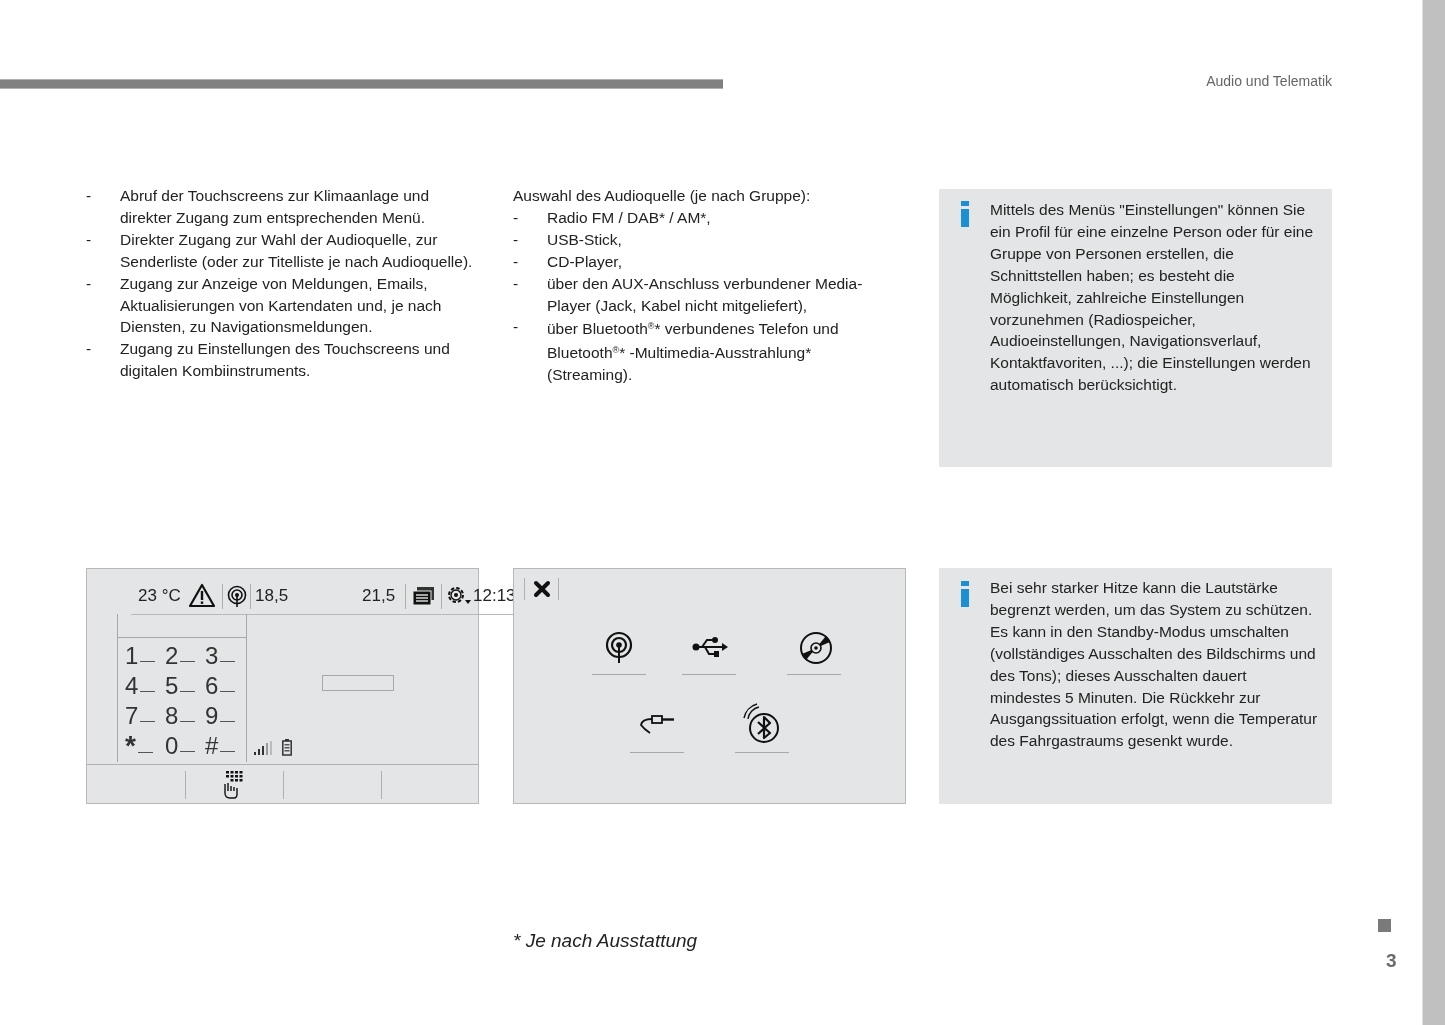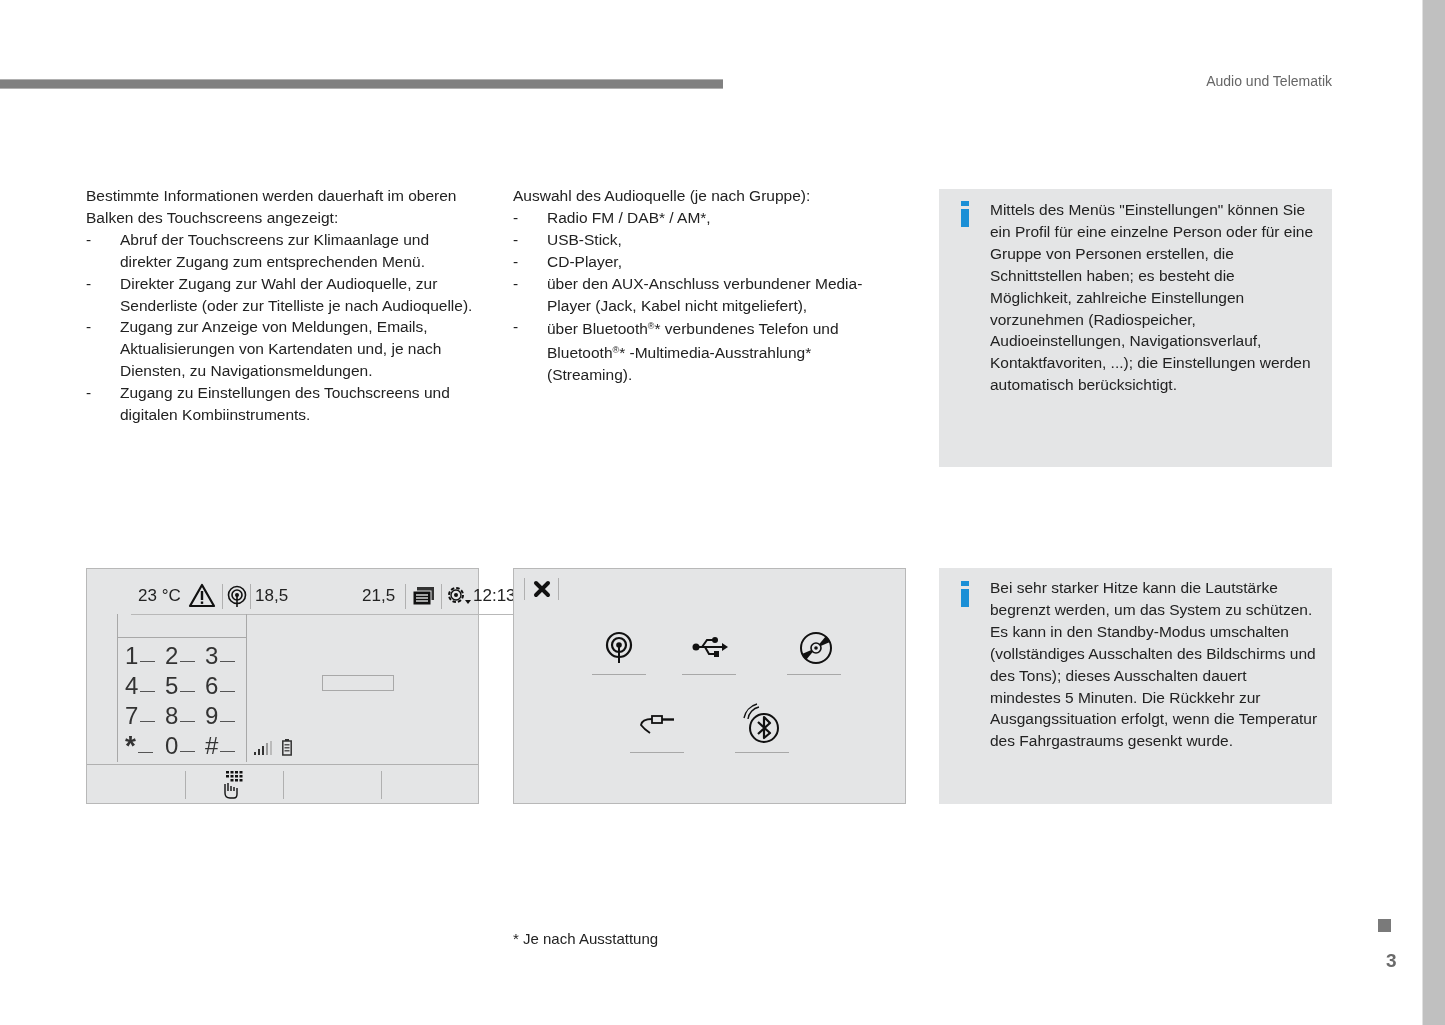--- a/index.html
+++ b/index.html
@@ -49,33 +49,32 @@
   .bottom-bar .vsep { top: 6px; height: 28px; }
   .dialpad-icon { position: absolute; left: 135px; top: 6px; }
 
   
   #screen-audio { left: 513px; top: 568px; width: 393px; height: 236px; }
   .close-btn { position: absolute; left: 17px; top: 9px; width: 22px; height: 22px; }
   .src { position: absolute; width: 54px; height: 48px; }
   .src .ul { position: absolute; left: 0; bottom: 0; width: 54px; height: 1px; background: #a8a8a8; }
   .src svg { position: absolute; left: 12px; top: 4px; }
 
-  .footnote { position: absolute; left: 513px; top: 930px; font-size: 15px; color: #222; }
+  .footnote { position: absolute; left: 513px; top: 930px; font-size: 19px; color: #222; font-style: italic; }
   .page-marker { position: absolute; left: 1378px; top: 919px; width: 13px; height: 13px; background: #7a7a7a; }
   .page-number { position: absolute; left: 1386px; top: 950px; font-size: 19px; font-weight: bold; color: #6a6a6a; }
 </style>
 </head>
 <body>
 
 <div class="top-rule"></div>
 <div class="section-title">Audio und Telematik</div>
 <div class="side-strip"></div>
 
 <div class="text-block" id="col1">
-  <div>Bestimmte Informationen werden dauerhaft im oberen Balken des Touchscreens angezeigt:</div>
   <ul>
     <li><span class="dash">-</span><span>Abruf der Touchscreens zur Klimaanlage und direkter Zugang zum entsprechenden Menü.</span></li>
     <li><span class="dash">-</span><span>Direkter Zugang zur Wahl der Audioquelle, zur Senderliste (oder zur Titelliste je nach Audioquelle).</span></li>
     <li><span class="dash">-</span><span>Zugang zur Anzeige von Meldungen, Emails, Aktualisierungen von Kartendaten und, je nach Diensten, zu Navigationsmeldungen.</span></li>
     <li><span class="dash">-</span><span>Zugang zu Einstellungen des Touchscreens und digitalen Kombiinstruments.</span></li>
   </ul>
 </div>
 
 <div class="text-block" id="col2">
   <div>Auswahl des Audioquelle (je nach Gruppe):</div>

